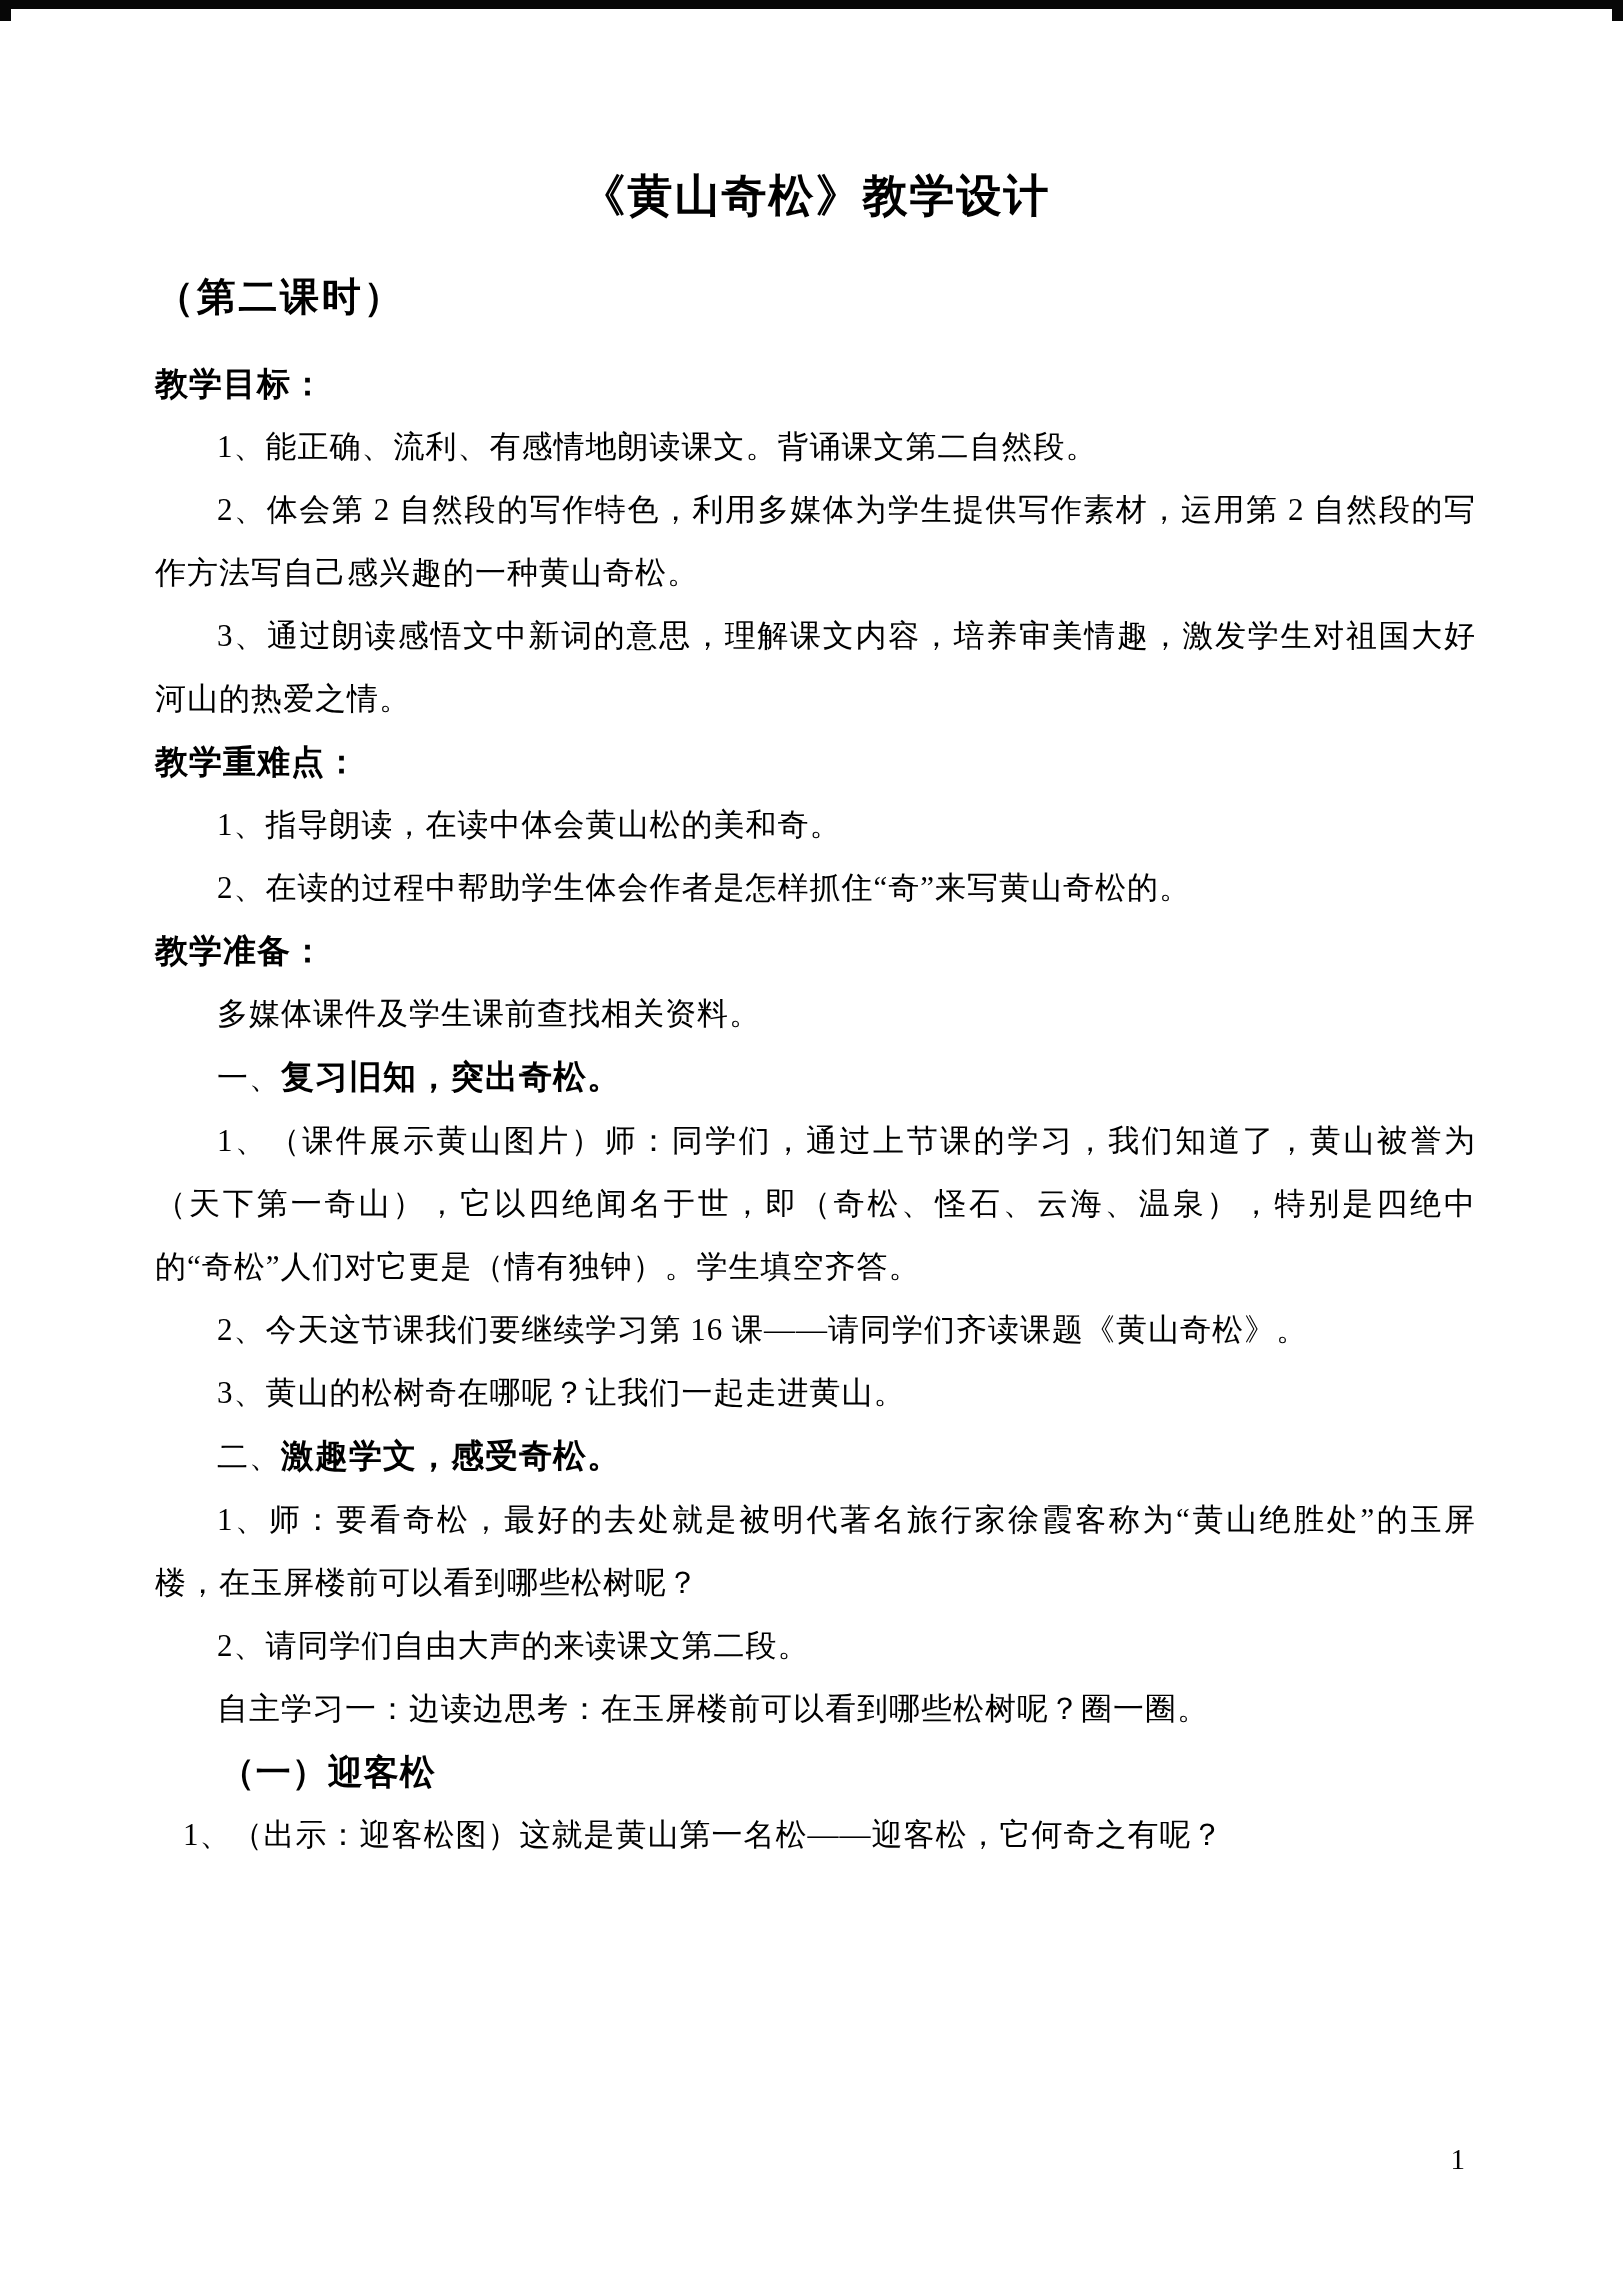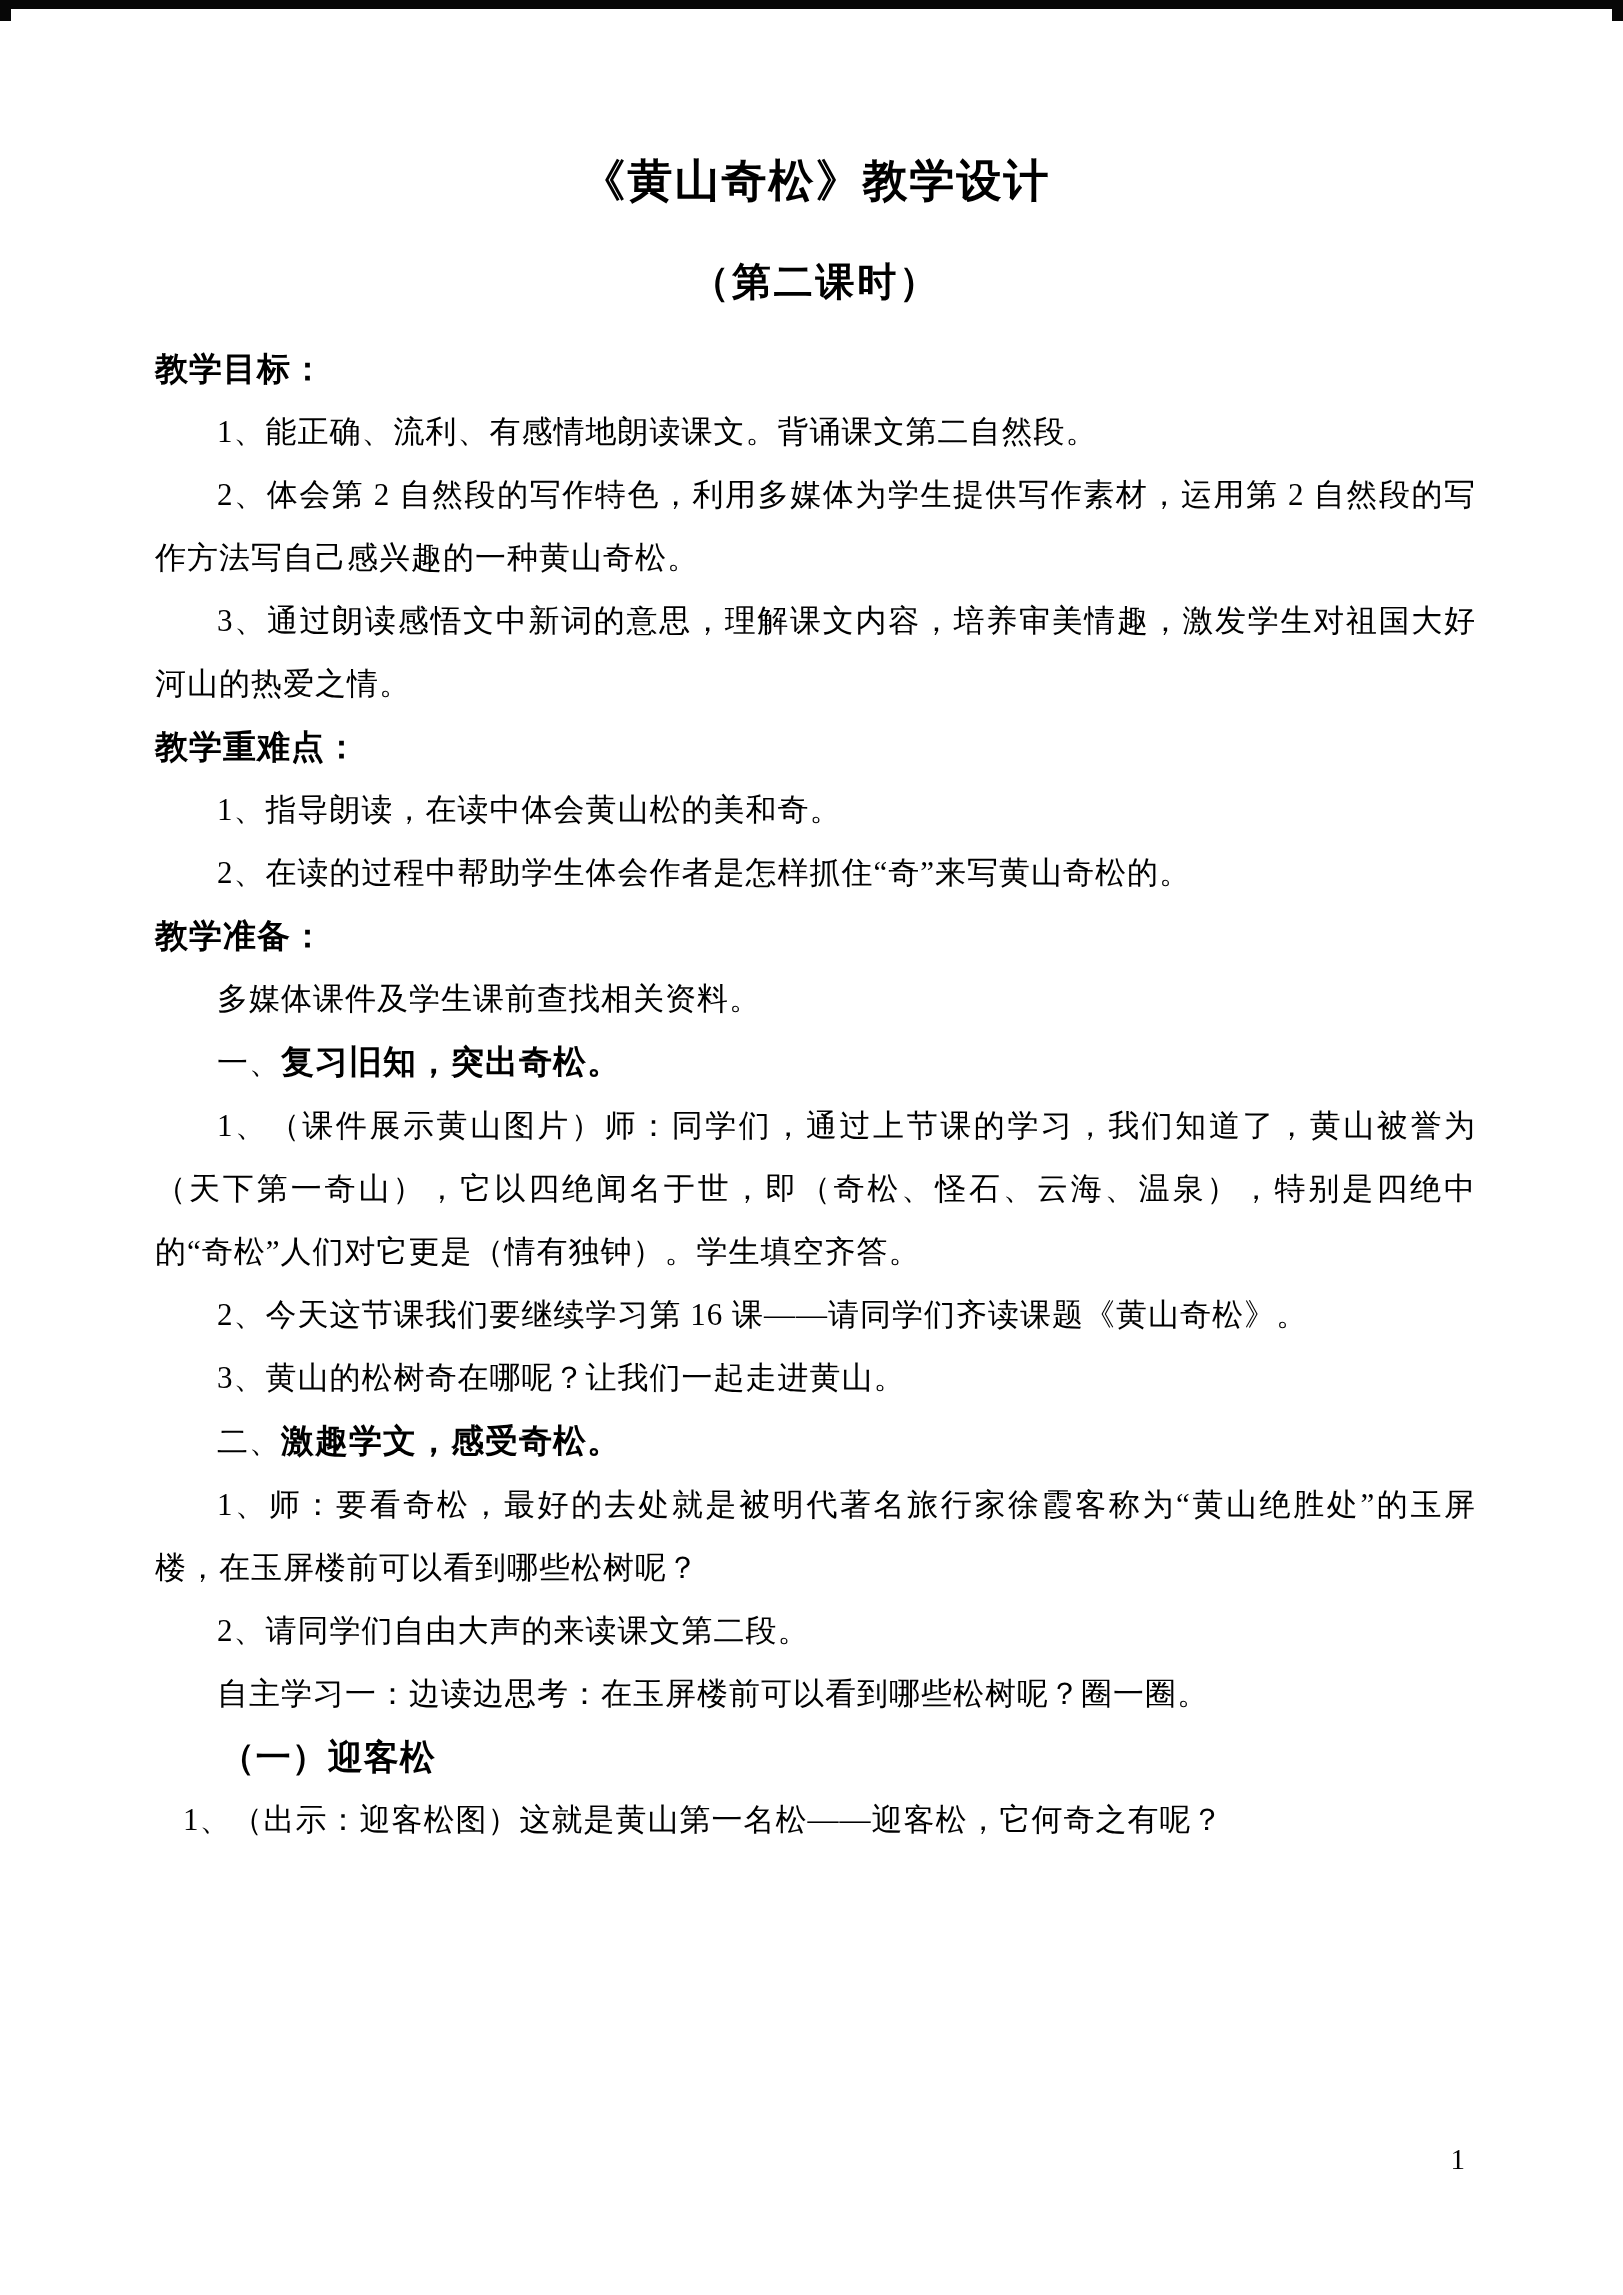--- a/index.html
+++ b/index.html
@@ -18,34 +18,33 @@
     background: #070707;
   }
   .corner-nub { position: absolute; top: 0; width: 11px; height: 20.5px; background: #070707; }
   .corner-nub.left { left: 0; }
   .corner-nub.right { right: 0; }
 
   .content {
     position: absolute;
     left: 155px;
     width: 1321px;
-    top: 1px;
+    top: 16px;
   }
   .doc-title {
     margin-top: 153px;
     text-align: center;
     font-family: "Liberation Sans", "DejaVu Sans", sans-serif;
     font-weight: 700;
     font-size: 45px;
     line-height: 53px;
     letter-spacing: 2px;
   }
   .doc-subtitle {
     margin-top: 52px;
-    text-align: center;
     font-family: "Liberation Serif", "DejaVu Serif", serif;
     font-weight: 700;
     font-size: 39px;
     line-height: 45px;
     letter-spacing: 2.7px;
   }
   .body-lines { margin-top: 33px; }
   .line {
     font-size: 31px;
     line-height: 63px;

